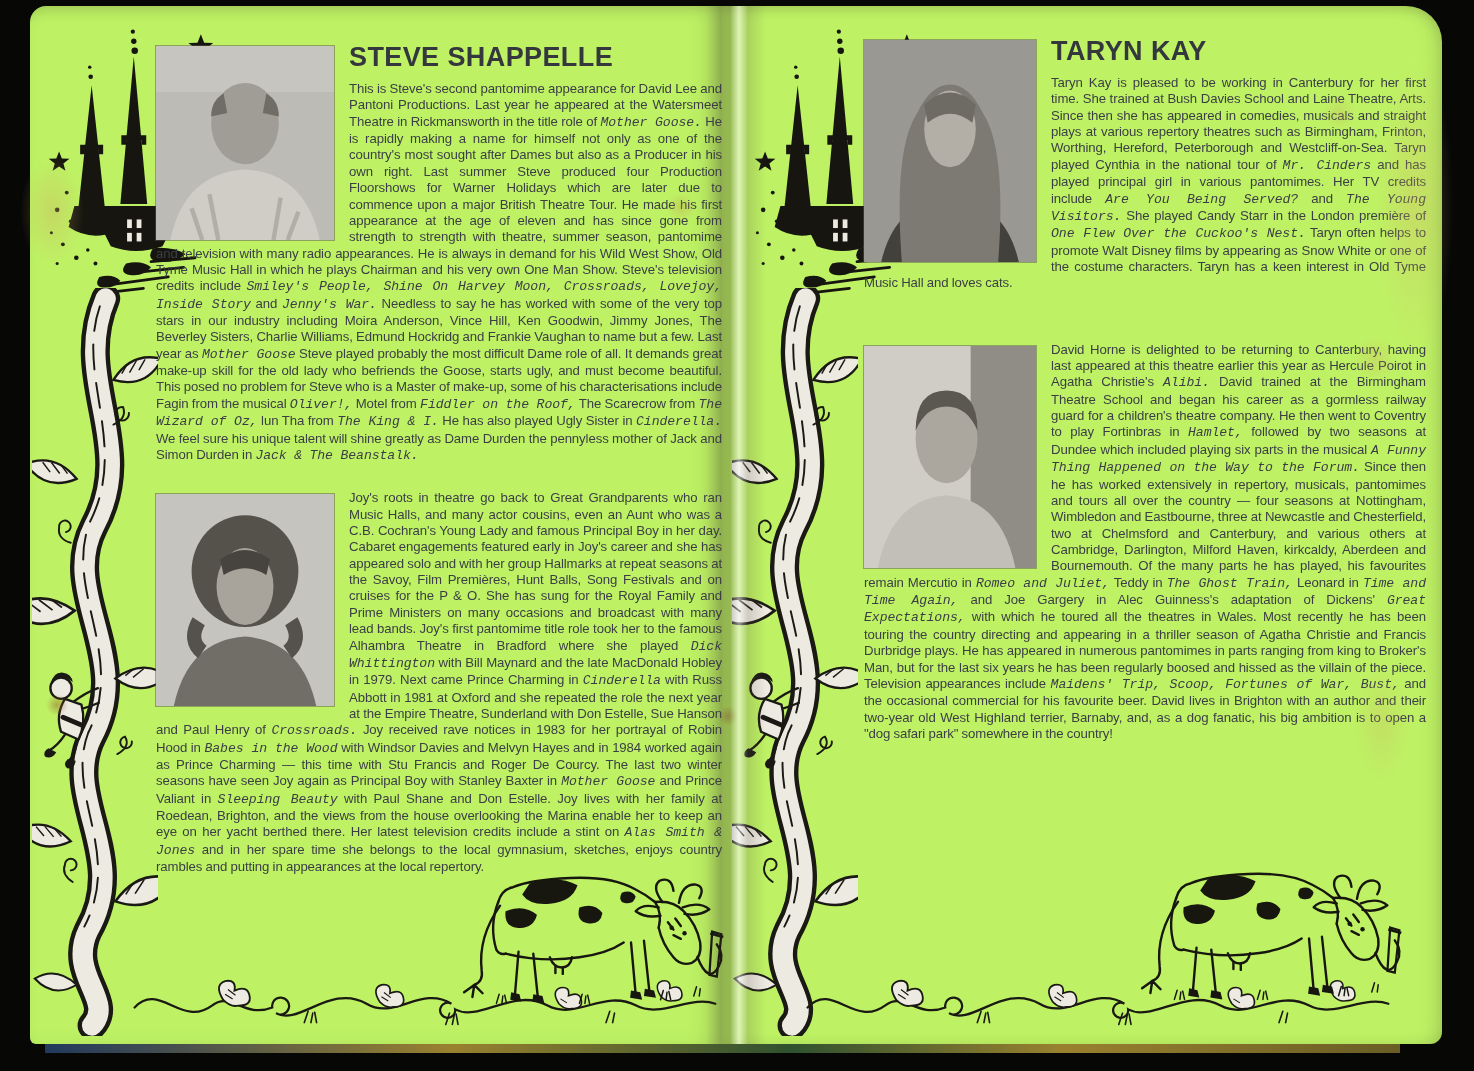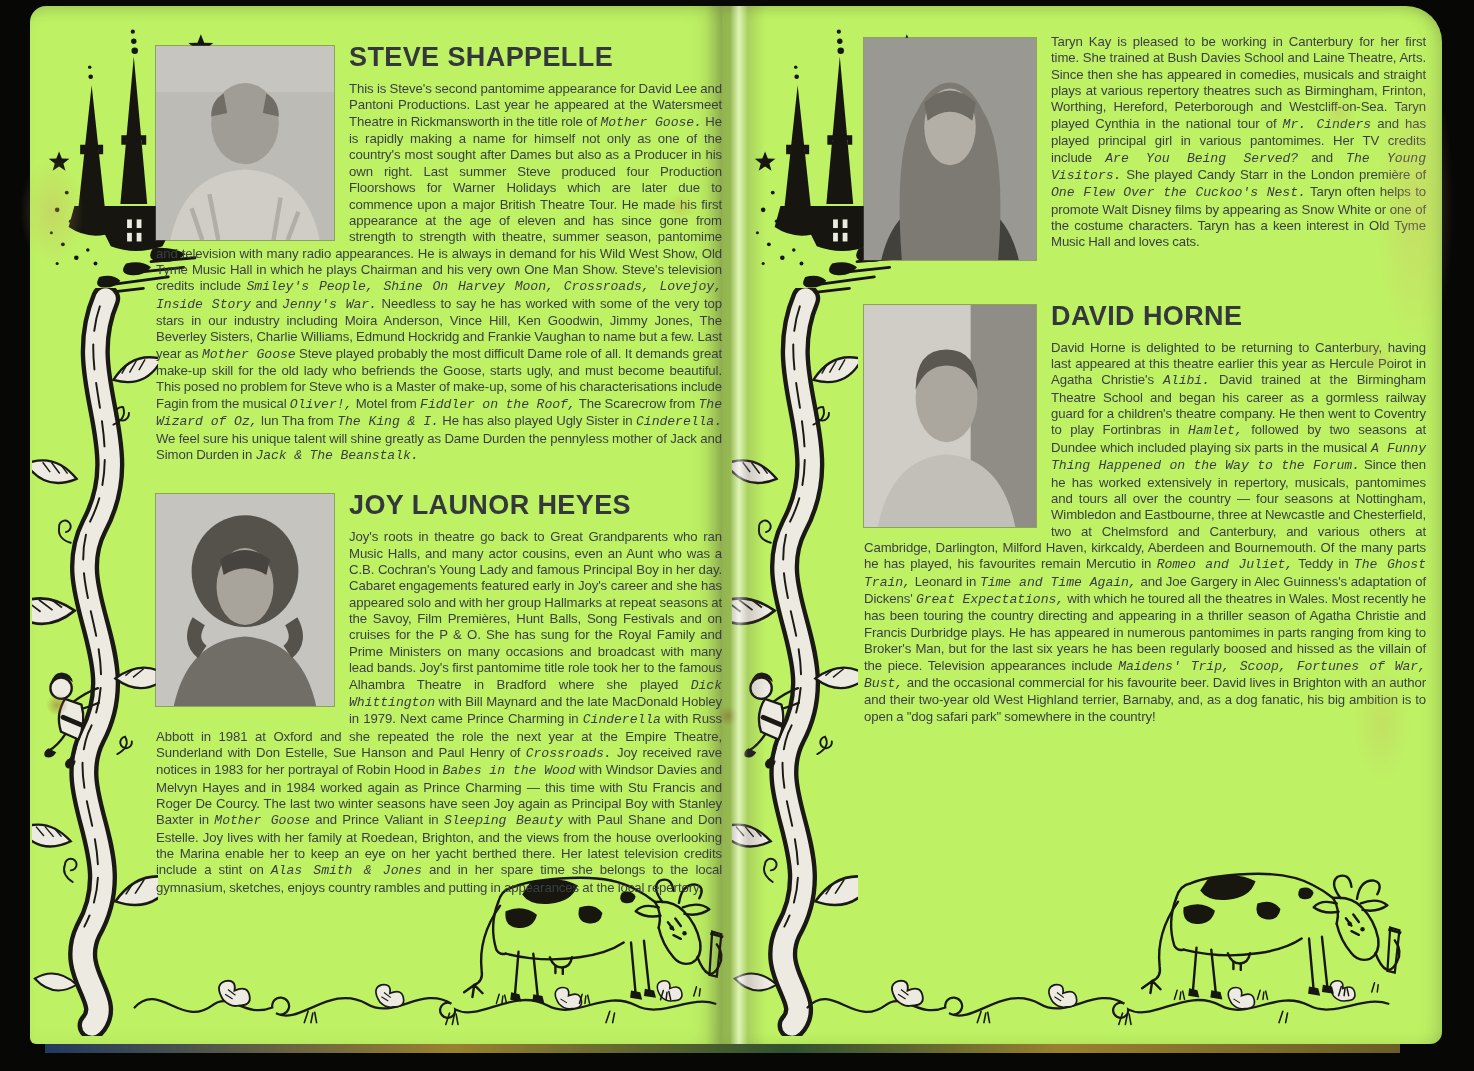--- a/index.html
+++ b/index.html
@@ -291,21 +291,20 @@
         <div class="photo ph-joy">
           <svg viewBox="0 0 100 110" preserveAspectRatio="none">
             <rect width="100" height="110" fill="#c6c4be"></rect>
             <path d="M10 110 Q18 76 50 74 Q82 76 90 110 Z" fill="#716e68"></path>
             <ellipse cx="50" cy="40" rx="30" ry="29" fill="#55524c"></ellipse>
             <path d="M24 66 q-6 10 2 16 M76 66 q6 10 -2 16" stroke="#55524c" stroke-width="8" fill="none"></path>
             <ellipse cx="50" cy="48" rx="16" ry="20" fill="#a8a49c"></ellipse>
             <path d="M36 34 q14 -10 28 0 l-2 8 q-12 -7 -24 0 Z" fill="#47443f"></path>
           </svg>
         </div>
-        <h2 class="bio-heading">JOY LAUNOR HEYES</h2>
         <p class="bio-text"><span>Joy's roots in theatre go back to Great Grandparents who ran Music Halls, and many actor cousins, even an Aunt who was a C.B. Cochran's Young Lady and famous Principal Boy in her day. Cabaret engagements featured early in Joy's career and she has appeared solo and with her group Hallmarks at repeat seasons at the Savoy, Film Premières, Hunt Balls, Song Festivals and on cruises for the P &amp; O. She has sung for the Royal Family and Prime Ministers on many occasions and broadcast with many lead bands. Joy's first pantomime title role took her to the famous Alhambra Theatre in Bradford where she played </span><em>Dick Whittington</em><span> with Bill Maynard and the late MacDonald Hobley in 1979. Next came Prince Charming in </span><em>Cinderella</em><span> with Russ Abbott in 1981 at Oxford and she repeated the role the next year at the Empire Theatre, Sunderland with Don Estelle, Sue Hanson and Paul Henry of </span><em>Crossroads.</em><span> Joy received rave notices in 1983 for her portrayal of Robin Hood in </span><em>Babes in the Wood</em><span> with Windsor Davies and Melvyn Hayes and in 1984 worked again as Prince Charming — this time with Stu Francis and Roger De Courcy. The last two winter seasons have seen Joy again as Principal Boy with Stanley Baxter in </span><em>Mother Goose</em><span> and Prince Valiant in </span><em>Sleeping Beauty</em><span> with Paul Shane and Don Estelle. Joy lives with her family at Roedean, Brighton, and the views from the house overlooking the Marina enable her to keep an eye on her yacht berthed there. Her latest television credits include a stint on </span><em>Alas Smith &amp; Jones</em><span> and in her spare time she belongs to the local gymnasium, sketches, enjoys country rambles and putting in appearances at the local repertory.</span></p>
       </section>
     </div>
 
     <div class="stain st1"></div>
     <div class="stain st2"></div>
     <div class="stain st6"></div>
   </div>
 
   <div class="page page-right">
@@ -326,34 +325,34 @@
       <section class="bio-section">
         <div class="photo ph-taryn">
           <svg viewBox="0 0 100 110" preserveAspectRatio="none">
             <rect width="100" height="110" fill="#9a9892"></rect>
             <path d="M10 110 Q18 80 50 78 Q82 80 90 110 Z" fill="#43413c"></path>
             <path d="M22 110 q-5 -56 9 -74 q8 -14 19 -14 q11 0 19 14 q14 18 9 74 Z" fill="#7d7a73"></path>
             <ellipse cx="50" cy="44" rx="15" ry="19" fill="#b3afa7"></ellipse>
             <path d="M35 32 q15 -12 30 0 l-2 9 q-13 -9 -26 0 Z" fill="#6e6b64"></path>
           </svg>
         </div>
+        <h2 class="bio-heading">TARYN KAY</h2>
         <p class="bio-text"><span>Taryn Kay is pleased to be working in Canterbury for her first time. She trained at Bush Davies School and Laine Theatre, Arts. Since then she has appeared in comedies, musicals and straight plays at various repertory theatres such as Birmingham, Frinton, Worthing, Hereford, Peterborough and Westcliff-on-Sea. Taryn played Cynthia in the national tour of </span><em>Mr. Cinders</em><span> and has played principal girl in various pantomimes. Her TV credits include </span><em>Are You Being Served?</em><span> and </span><em>The Young Visitors.</em><span> She played Candy Starr in the London première of </span><em>One Flew Over the Cuckoo's Nest.</em><span> Taryn often helps to promote Walt Disney films by appearing as Snow White or one of the costume characters. Taryn has a keen interest in Old Tyme Music Hall and loves cats.</span></p>
       </section>
 
       <section class="bio-section gap-lg">
         <div class="photo ph-david">
           <svg viewBox="0 0 100 110" preserveAspectRatio="none">
             <rect width="100" height="110" fill="#cfcdc6"></rect>
             <rect x="62" width="38" height="110" fill="#908d86"></rect>
             <path d="M8 110 Q16 76 48 74 Q80 76 88 110 Z" fill="#c2bfb8"></path>
             <ellipse cx="48" cy="46" rx="18" ry="22" fill="#aba69e"></ellipse>
             <path d="M30 42 q0 -20 18 -20 q18 0 18 20 q-6 -12 -18 -12 q-12 0 -18 12 Z" fill="#5b5851"></path>
           </svg>
         </div>
-        <h2 class="bio-heading">DAVID HORNE</h2>
         <p class="bio-text"><span>David Horne is delighted to be returning to Canterbury, having last appeared at this theatre earlier this year as Hercule Poirot in Agatha Christie's </span><em>Alibi.</em><span> David trained at the Birmingham Theatre School and began his career as a gormless railway guard for a children's theatre company. He then went to Coventry to play Fortinbras in </span><em>Hamlet,</em><span> followed by two seasons at Dundee which included playing six parts in the musical </span><em>A Funny Thing Happened on the Way to the Forum.</em><span> Since then he has worked extensively in repertory, musicals, pantomimes and tours all over the country — four seasons at Nottingham, Wimbledon and Eastbourne, three at Newcastle and Chesterfield, two at Chelmsford and Canterbury, and various others at Cambridge, Darlington, Milford Haven, kirkcaldy, Aberdeen and Bournemouth. Of the many parts he has played, his favourites remain Mercutio in </span><em>Romeo and Juliet,</em><span> Teddy in </span><em>The Ghost Train,</em><span> Leonard in </span><em>Time and Time Again,</em><span> and Joe Gargery in Alec Guinness's adaptation of Dickens' </span><em>Great Expectations,</em><span> with which he toured all the theatres in Wales. Most recently he has been touring the country directing and appearing in a thriller season of Agatha Christie and Francis Durbridge plays. He has appeared in numerous pantomimes in parts ranging from king to Broker's Man, but for the last six years he has been regularly boosed and hissed as the villain of the piece. Television appearances include </span><em>Maidens' Trip, Scoop, Fortunes of War, Bust,</em><span> and the occasional commercial for his favourite beer. David lives in Brighton with an author and their two-year old West Highland terrier, Barnaby, and, as a dog fanatic, his big ambition is to open a "dog safari park" somewhere in the country!</span></p>
       </section>
     </div>
 
     <div class="stain st3"></div>
     <div class="stain st4"></div>
     <div class="stain st5"></div>
     <div class="stain st7"></div>
     <div class="stain st8"></div>
   </div>

